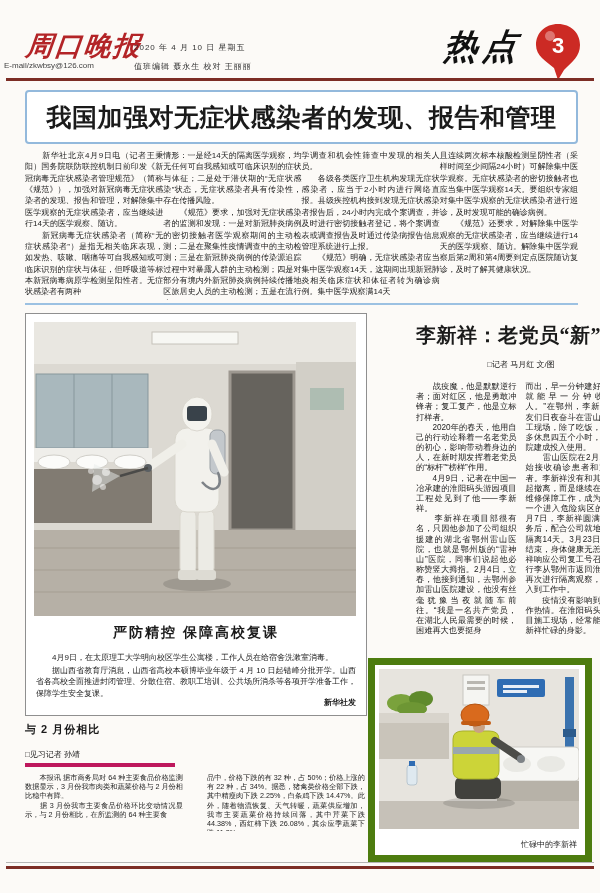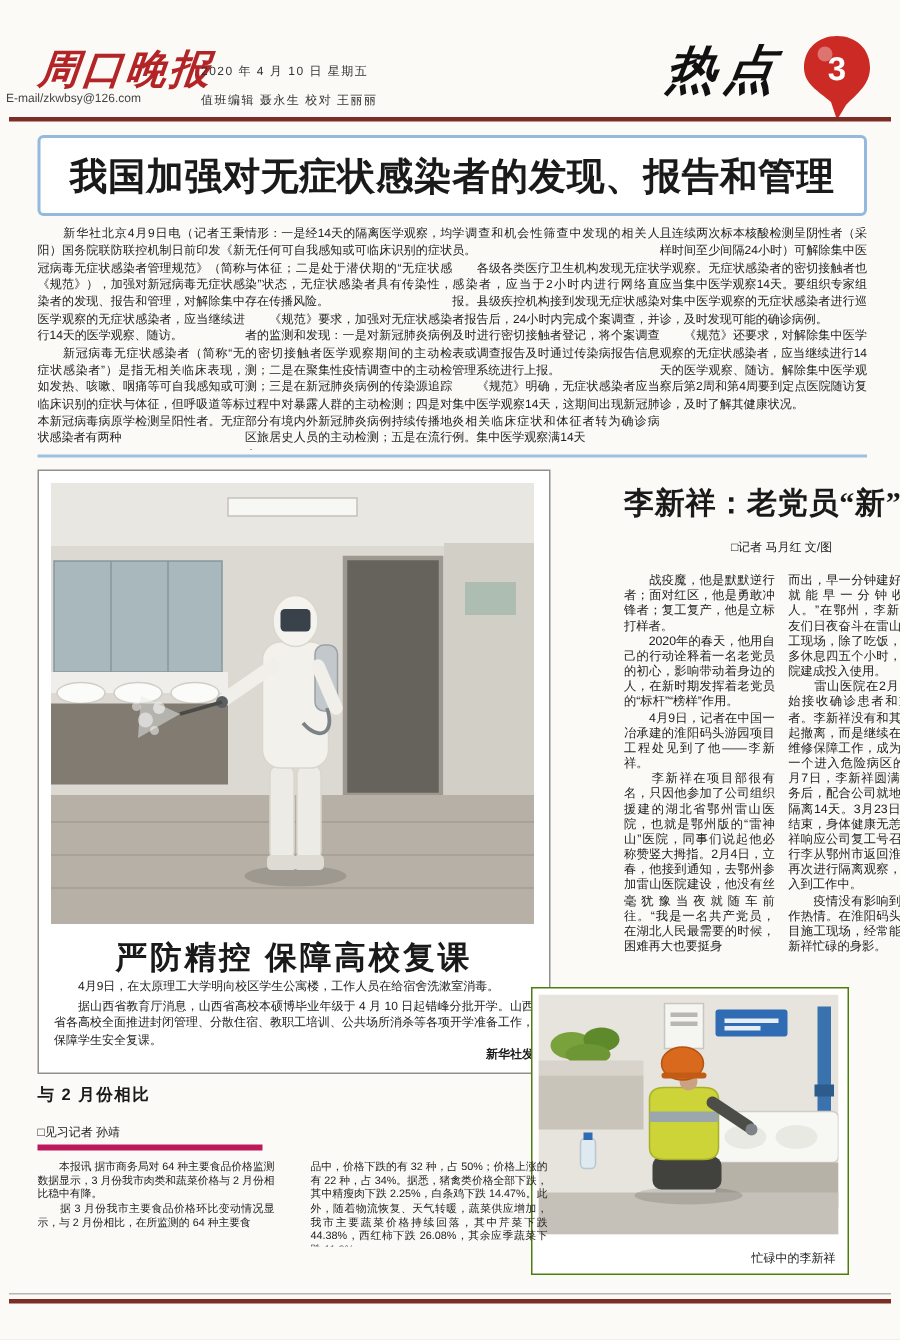--- a/index.html
+++ b/index.html
@@ -25,34 +25,34 @@
   .lead-headline{font-size:25px;font-weight:900;letter-spacing:.5px;white-space:nowrap;}
   .lead-cols{position:absolute;left:25px;top:150px;width:553px;height:150px;
         display:flex;gap:0;overflow:hidden;}
   .lead-col{flex:1;font-size:8px;line-height:1.42;text-align:justify;white-space:pre-line;color:#222;}
   .lead-rule{position:absolute;left:25px;top:303px;width:553px;height:2px;background:#9cc1e2;}
   
   .photo-box{position:absolute;left:25px;top:313px;width:340px;height:401px;
         border:1px solid #8f8f8f;background:#fff;}
   .photo-box svg{position:absolute;left:8px;top:8px;}
   .pbx-title{position:absolute;left:0;right:0;top:310px;text-align:center;
-        font-size:21px;font-weight:bold;letter-spacing:2px;}
+        font-size:14px;font-weight:bold;letter-spacing:2px;}
   .pbx-text{position:absolute;left:10px;right:10px;top:338px;font-size:8px;
         line-height:1.45;text-align:justify;color:#222;}
   .pbx-text p{margin:0 0 1px 0;text-indent:2em;}
   .pbx-credit{position:absolute;right:10px;bottom:7px;font-size:8px;font-weight:bold;text-align:center;}
   
   .profile{position:absolute;left:368px;top:322px;width:210px;padding-left:48px;}
   .profile-headline{text-align:center;font-size:20px;font-weight:bold;
         font-family:"Liberation Serif",serif;letter-spacing:.5px;white-space:nowrap;}
   .profile-byline{text-align:center;font-size:8px;margin-top:10px;color:#222;}
   .profile-cols{margin-top:12px;display:flex;gap:9px;height:266px;overflow:hidden;}
   .profile-col{flex:1;font-size:8.2px;line-height:1.24;text-align:justify;white-space:pre-line;color:#222;}
-  .worker-box{position:absolute;left:354px;top:658px;width:210px;height:190px;
-        border:1px solid #4d7c0f;background:#fff;}
+  .worker-box{position:absolute;left:368px;top:658px;width:210px;height:190px;
+        border:7px solid #4d7c0f;background:#fff;}
   .worker-box svg{position:absolute;left:4px;top:4px;}
   .worker-caption{position:absolute;right:8px;bottom:5px;font-size:8px;color:#222;}
   
   .price{position:absolute;left:25px;top:722px;width:340px;}
   .price-kicker{font-size:11px;font-weight:bold;letter-spacing:1px;}
   .price-headline{text-align:center;font-size:19px;font-weight:900;margin-top:8px;letter-spacing:.5px;white-space:nowrap;}
   .price-byline{margin-top:12px;font-size:8px;border-bottom:4px solid #be185d;width:150px;padding-bottom:3px;color:#222;}
   .price-cols{margin-top:6px;display:flex;gap:24px;height:58px;overflow:hidden;}
   .price-col{flex:1;font-size:7.2px;line-height:1.28;text-align:justify;white-space:pre-line;color:#222;}
   

